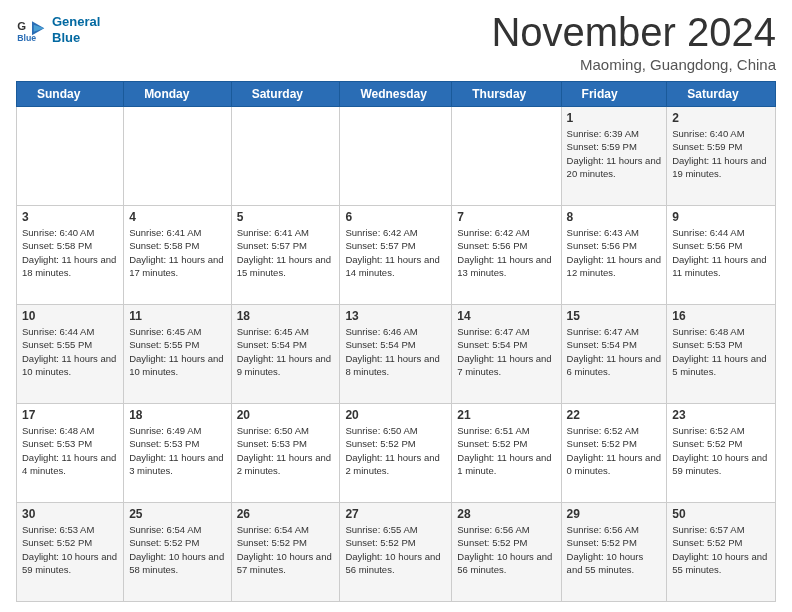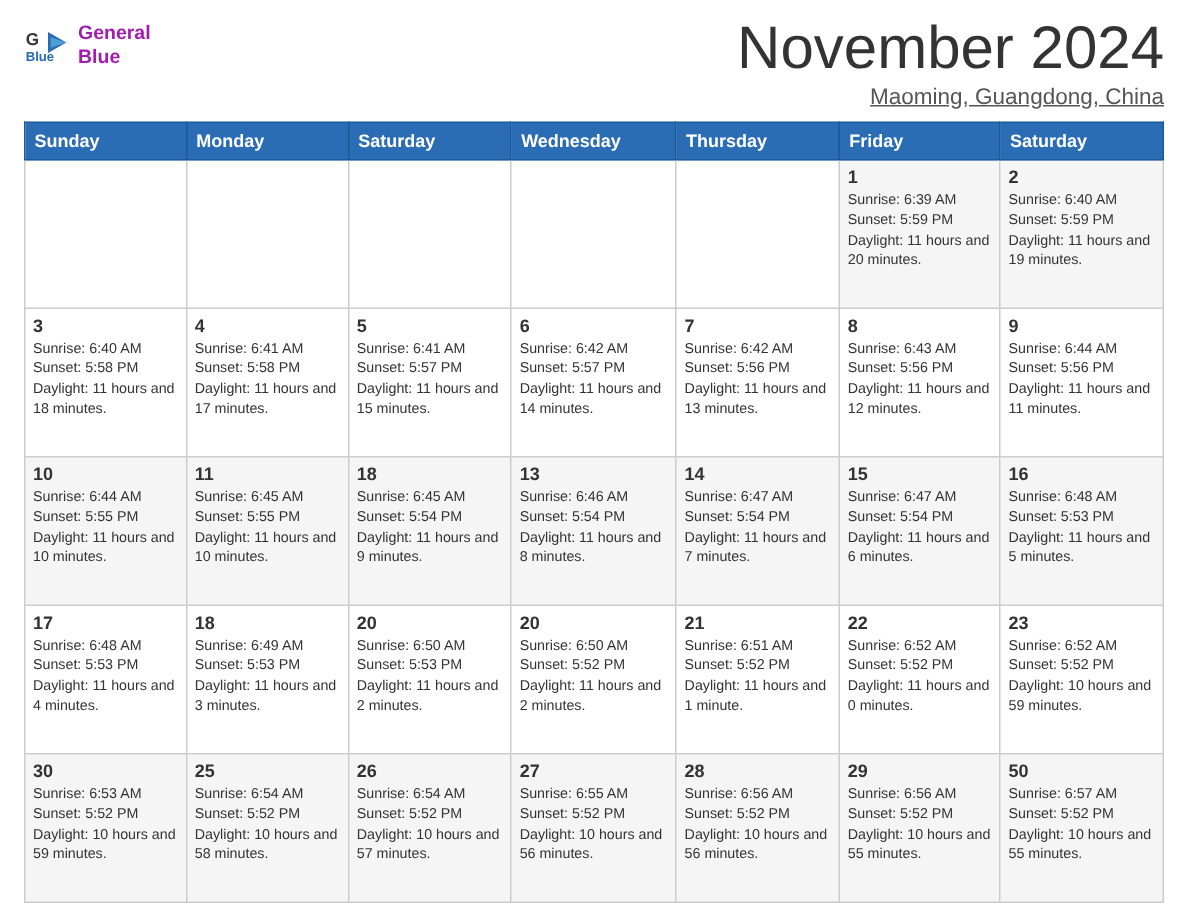--- a/index.html
+++ b/index.html
@@ -30,52 +30,51 @@
       gap: 4px;
       margin-top: 4px;
     }
     .logo-text {
       font-size: 13px;
       font-weight: bold;
       line-height: 1.2;
       color: #333;
     }
     .logo-text span {
-      color: #a21caf;
+      color: #0369a1;
     }
     .logo-icon {
       width: 32px;
       height: 28px;
     }
     .title-block {
       text-align: right;
     }
     .month-title {
       font-size: 40px;
       font-weight: normal;
       color: #333;
       line-height: 1.1;
     }
     .location {
       font-size: 15px;
       color: #555;
       margin-top: 2px;
-      text-decoration: underline;
     }
     .calendar {
       width: 100%;
       border-collapse: collapse;
       flex: 1;
     }
     .calendar th {
       background: #2a6db5;
       color: #fff;
       font-size: 12px;
       font-weight: bold;
-      padding: 5px 6px;
+      padding: 5px 20px;
       text-align: left;
       border: 1px solid #1a5a9a;
     }
     .calendar td {
       border: 1px solid #ccc;
       vertical-align: top;
       padding: 4px 5px;
       width: 113px;
       min-height: 80px;
       background: #fff;

